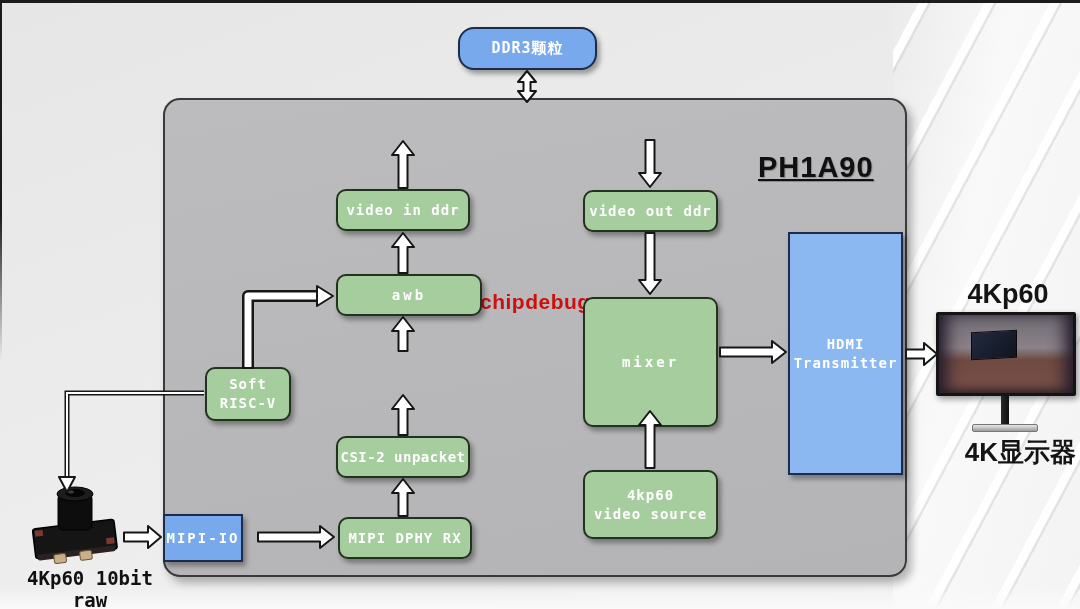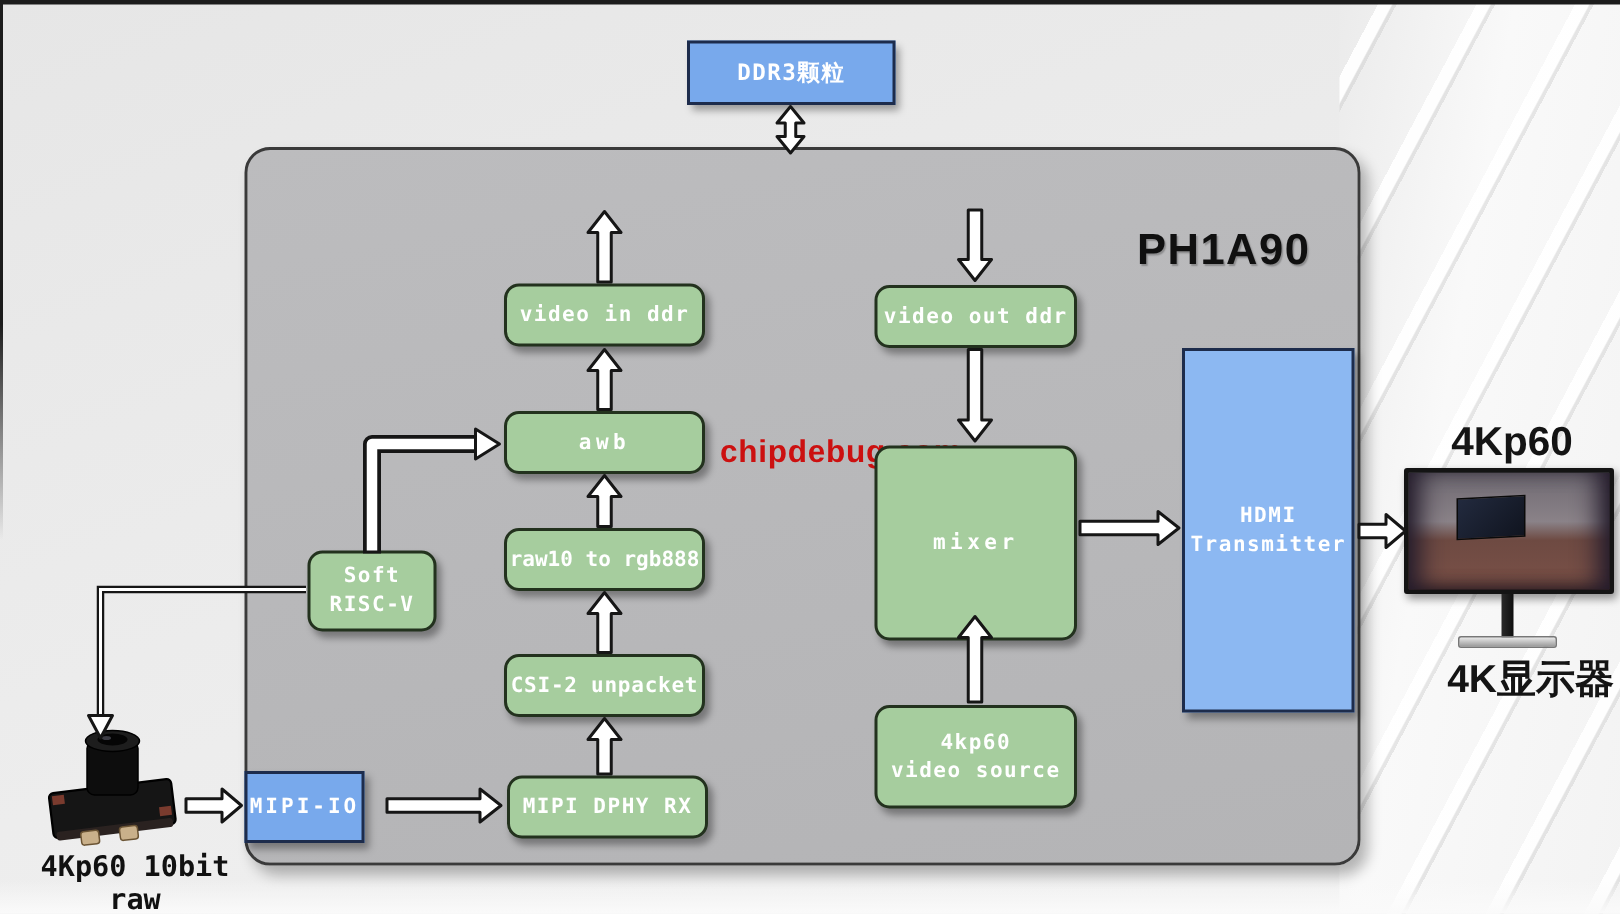--- a/index.html
+++ b/index.html
@@ -42,39 +42,40 @@
     font-family:"DejaVu Sans Mono","Liberation Mono",monospace;
     font-size:14px;font-weight:bold;letter-spacing:1px;line-height:1.35;
     box-shadow:3px 4px 5px rgba(0,0,0,.35);
   }
   .green{background:#a6cd9e;border:2px solid #23321e;border-radius:10px;}
   .blue{background:#78a9ec;border:2px solid #1d2c4c;}
   .blue-light{background:#8cb8f2;border:2px solid #1d2c4c;}
   .pre{white-space:pre-line;}
 
   
-  .b-ddr3{left:458px;top:27px;width:139px;height:43px;font-size:15px;}
+  .b-ddr3{left:458px;top:27px;width:139px;height:43px;font-size:15px;border-radius:16px;}
   .b-ddrctrl{left:338px;top:103px;width:384px;height:36px;font-size:15px;letter-spacing:2px;}
   .b-videoin{left:336px;top:189px;width:134px;height:42px;}
-  .b-awb{left:336px;top:274px;width:134px;height:42px;letter-spacing:3px;}
+  .b-awb{left:336px;top:274px;width:146px;height:42px;letter-spacing:3px;}
   .b-raw10{left:336px;top:352px;width:134px;height:42px;letter-spacing:0;}
   .b-csi2{left:336px;top:436px;width:134px;height:42px;letter-spacing:0.5px;}
   .b-dphy{left:338px;top:517px;width:134px;height:42px;}
   .b-riscv{left:205px;top:367px;width:86px;height:54px;}
   .b-mipiio{left:163px;top:514px;width:80px;height:48px;letter-spacing:2px;}
   .b-videoout{left:583px;top:190px;width:135px;height:42px;}
   .b-mixer{left:583px;top:297px;width:135px;height:130px;letter-spacing:3px;}
   .b-vsource{left:583px;top:470px;width:135px;height:69px;}
   .b-hdmi{left:788px;top:232px;width:115px;height:243px;font-size:14px;}
 
   
   .chip-name{
     position:absolute;left:758px;top:151px;width:130px;
     color:#101010;font-size:29px;font-weight:bold;letter-spacing:1px;
     text-shadow:1px 1px 1px rgba(0,0,0,.25);
+    text-decoration:underline;
   }
   .watermark{
     position:absolute;left:480px;top:290px;
     color:#cc1010;font-size:21px;font-weight:bold;letter-spacing:0.5px;
   }
   .cam-caption{
     position:absolute;left:10px;top:567px;width:160px;text-align:center;
     color:#111;font-family:"DejaVu Sans Mono","Liberation Mono",monospace;
     font-size:19px;font-weight:bold;
   }
@@ -130,21 +131,20 @@
   <div class="left-edge"></div>
   <div class="bottom-glow"></div>
 
   <div class="panel"></div>
   <div class="chip-name">PH1A90</div>
   <div class="watermark">chipdebug.com</div>
 
   <div class="box blue b-ddr3">DDR3颗粒</div>
   <div class="box green b-videoin">video in ddr</div>
   <div class="box green b-awb">awb</div>
-  <div class="box green b-raw10">raw10 to rgb888</div>
   <div class="box green b-csi2">CSI-2 unpacket</div>
   <div class="box green b-dphy">MIPI DPHY RX</div>
   <div class="box green pre b-riscv">Soft
 RISC-V</div>
   <div class="box blue b-mipiio">MIPI-IO</div>
   <div class="box green b-videoout">video out ddr</div>
   <div class="box green b-mixer">mixer</div>
   <div class="box green pre b-vsource">4kp60
 video source</div>
   <div class="box blue-light pre b-hdmi">HDMI

